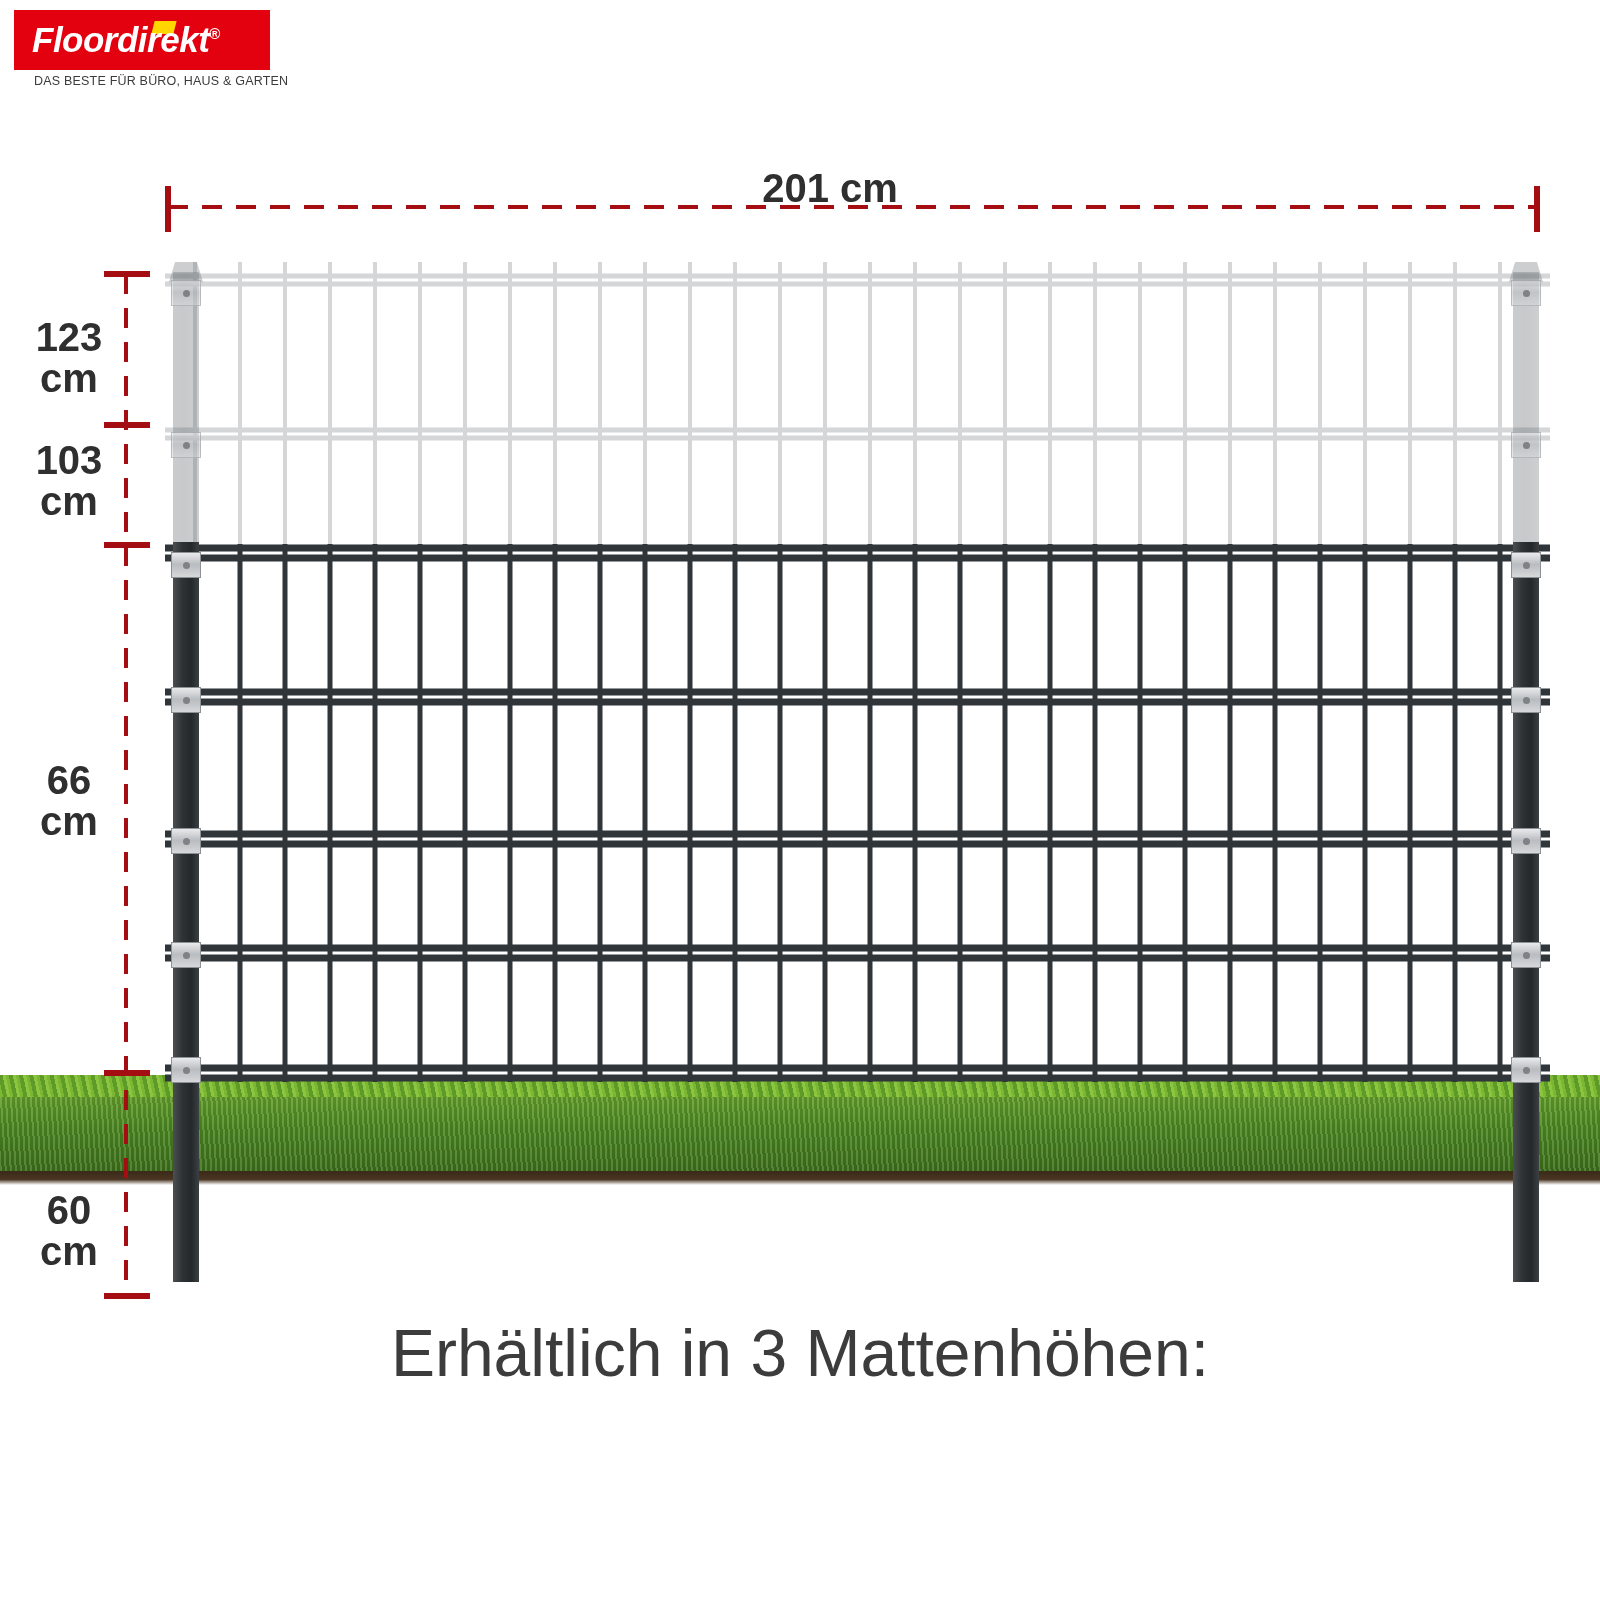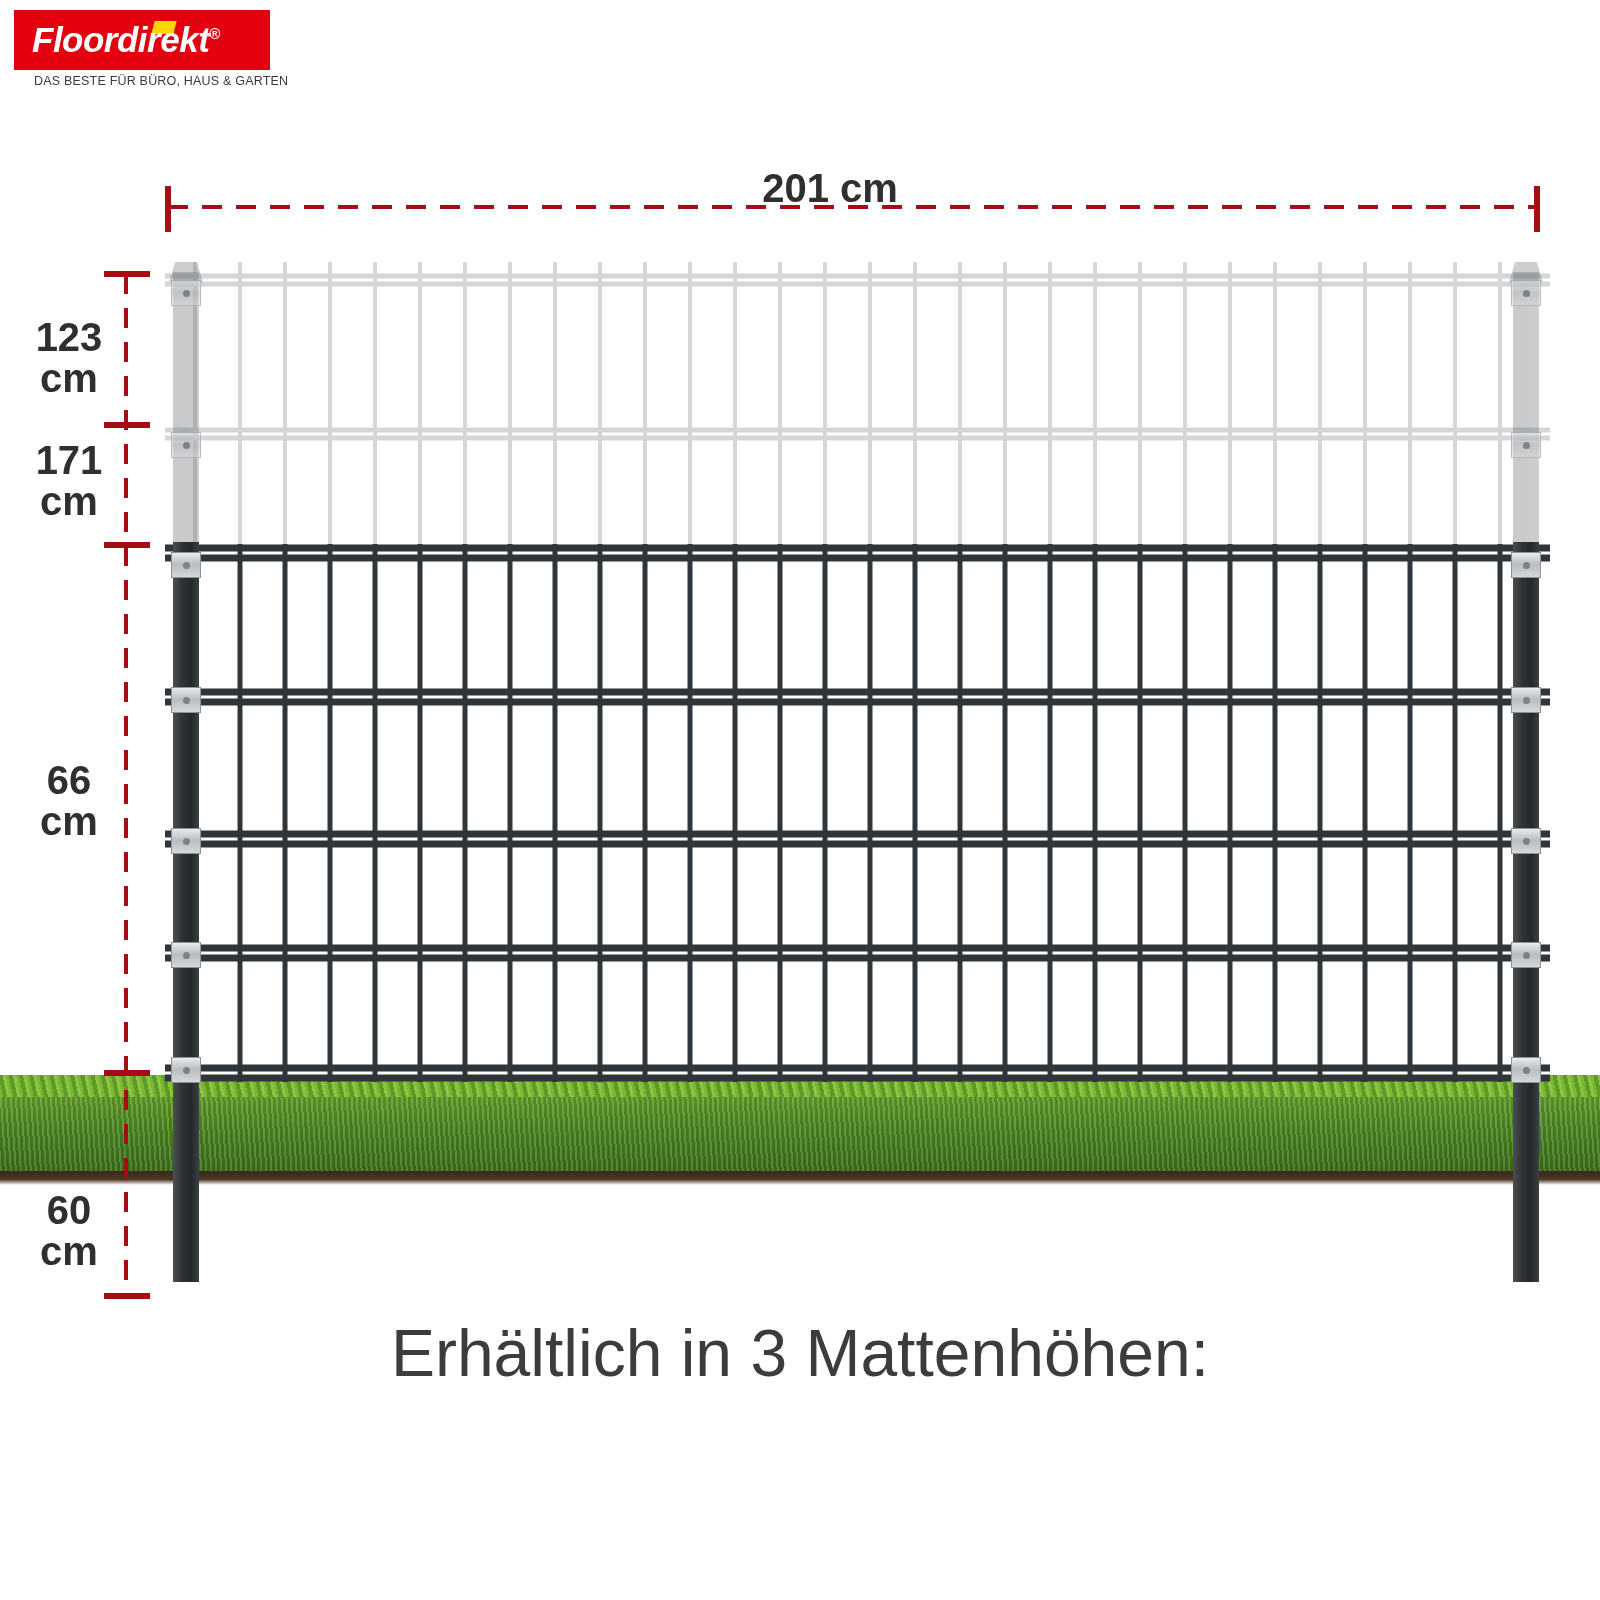--- a/index.html
+++ b/index.html
@@ -361,21 +361,21 @@
       <line x1="104" y1="425" x2="150" y2="425" stroke-width="6"></line>
       <line x1="104" y1="545" x2="150" y2="545" stroke-width="6"></line>
       <line x1="104" y1="1073" x2="150" y2="1073" stroke-width="6"></line>
       <line x1="104" y1="1296" x2="150" y2="1296" stroke-width="6"></line>
     </g>
   </svg>
 
   <div id="dim-width-label" class="dim-label">201 cm</div>
   <div id="dim-123-label" class="dim-label vdim-label">123
 cm</div>
-  <div id="dim-103-label" class="dim-label vdim-label">171
+  <div id="dim-103-label" class="dim-label vdim-label">103
 cm</div>
   <div id="dim-83-label" class="dim-label vdim-label">66
 cm</div>
   <div id="dim-60-label" class="dim-label vdim-label">60
 cm</div>
 
   <div id="caption">
     <div>Erhältlich in 3 Mattenhöhen:</div>
   </div>
 </div>

